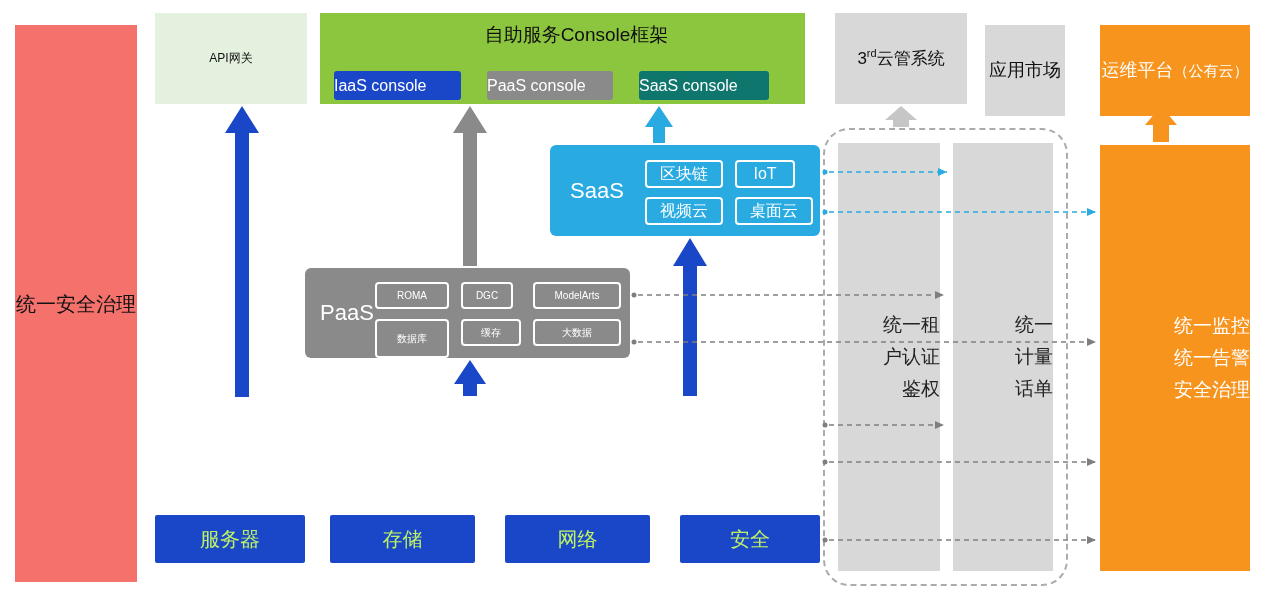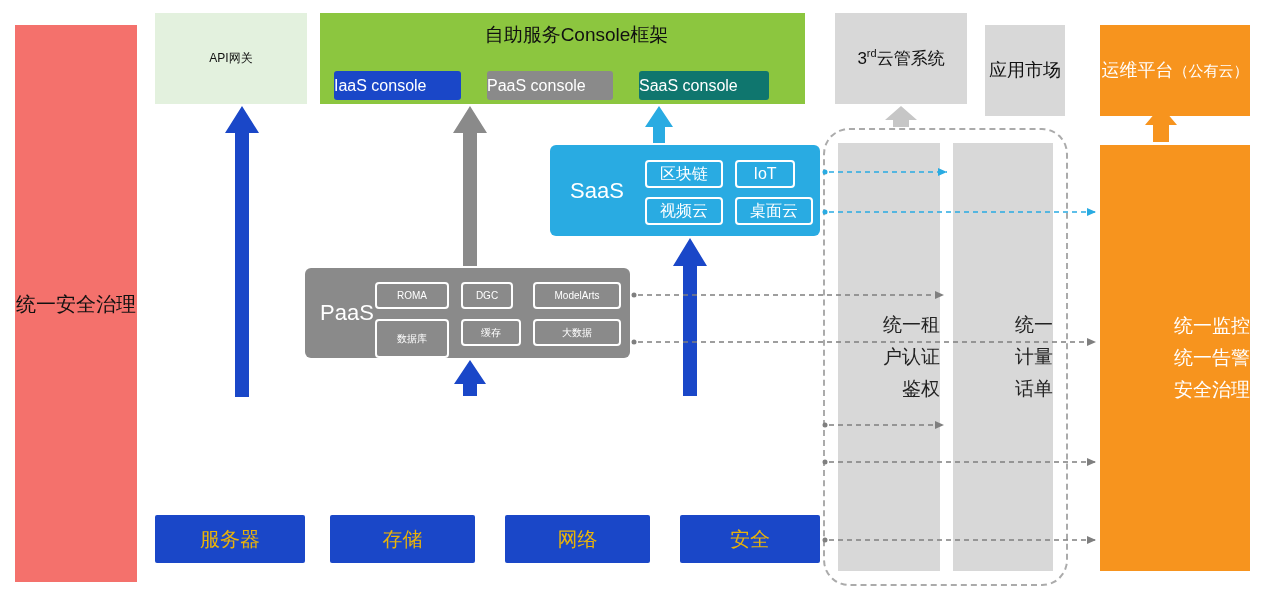--- a/index.html
+++ b/index.html
@@ -26,21 +26,21 @@
   .cyan-panel { background:#29ABE2; border-radius:6px; }
   .gray-panel { background:#8A8A8A; border-radius:6px; }
   .blue-panel { background:#1A47C8; }
   .panel-label { position:absolute; top:50%; transform:translateY(-50%); color:#fff; font-size:22px; }
   .infra-label { font-size:20px; }
   .outline-chip { position:absolute; border:2px solid #fff; border-radius:4px; color:#fff;
                   display:flex; align-items:center; justify-content:center; font-size:16px; background:transparent; }
   .paas-chip { font-size:10px; }
   .infra-chip { font-size:18px; }
 
-  .hw-box { background:#1A47C8; color:#eab308; font-size:20px; border-radius:2px; }
+  .hw-box { background:#1A47C8; color:#bef264; font-size:20px; border-radius:2px; }
 
   .dashed-container { position:absolute; border:2px dashed #ABABAB; border-radius:26px; background:transparent; }
   .vbar { position:absolute; display:flex; flex-direction:column; align-items:flex-end; justify-content:center;
           font-size:19px; line-height:1.7; text-align:center; }
   .vbar-gray { background:#D8D8D8; color:#222; }
   .vbar-orange { background:#F7941E; color:#fff; }
 
   svg.overlay { position:absolute; left:0; top:0; pointer-events:none; }
 </style>
 </head>

